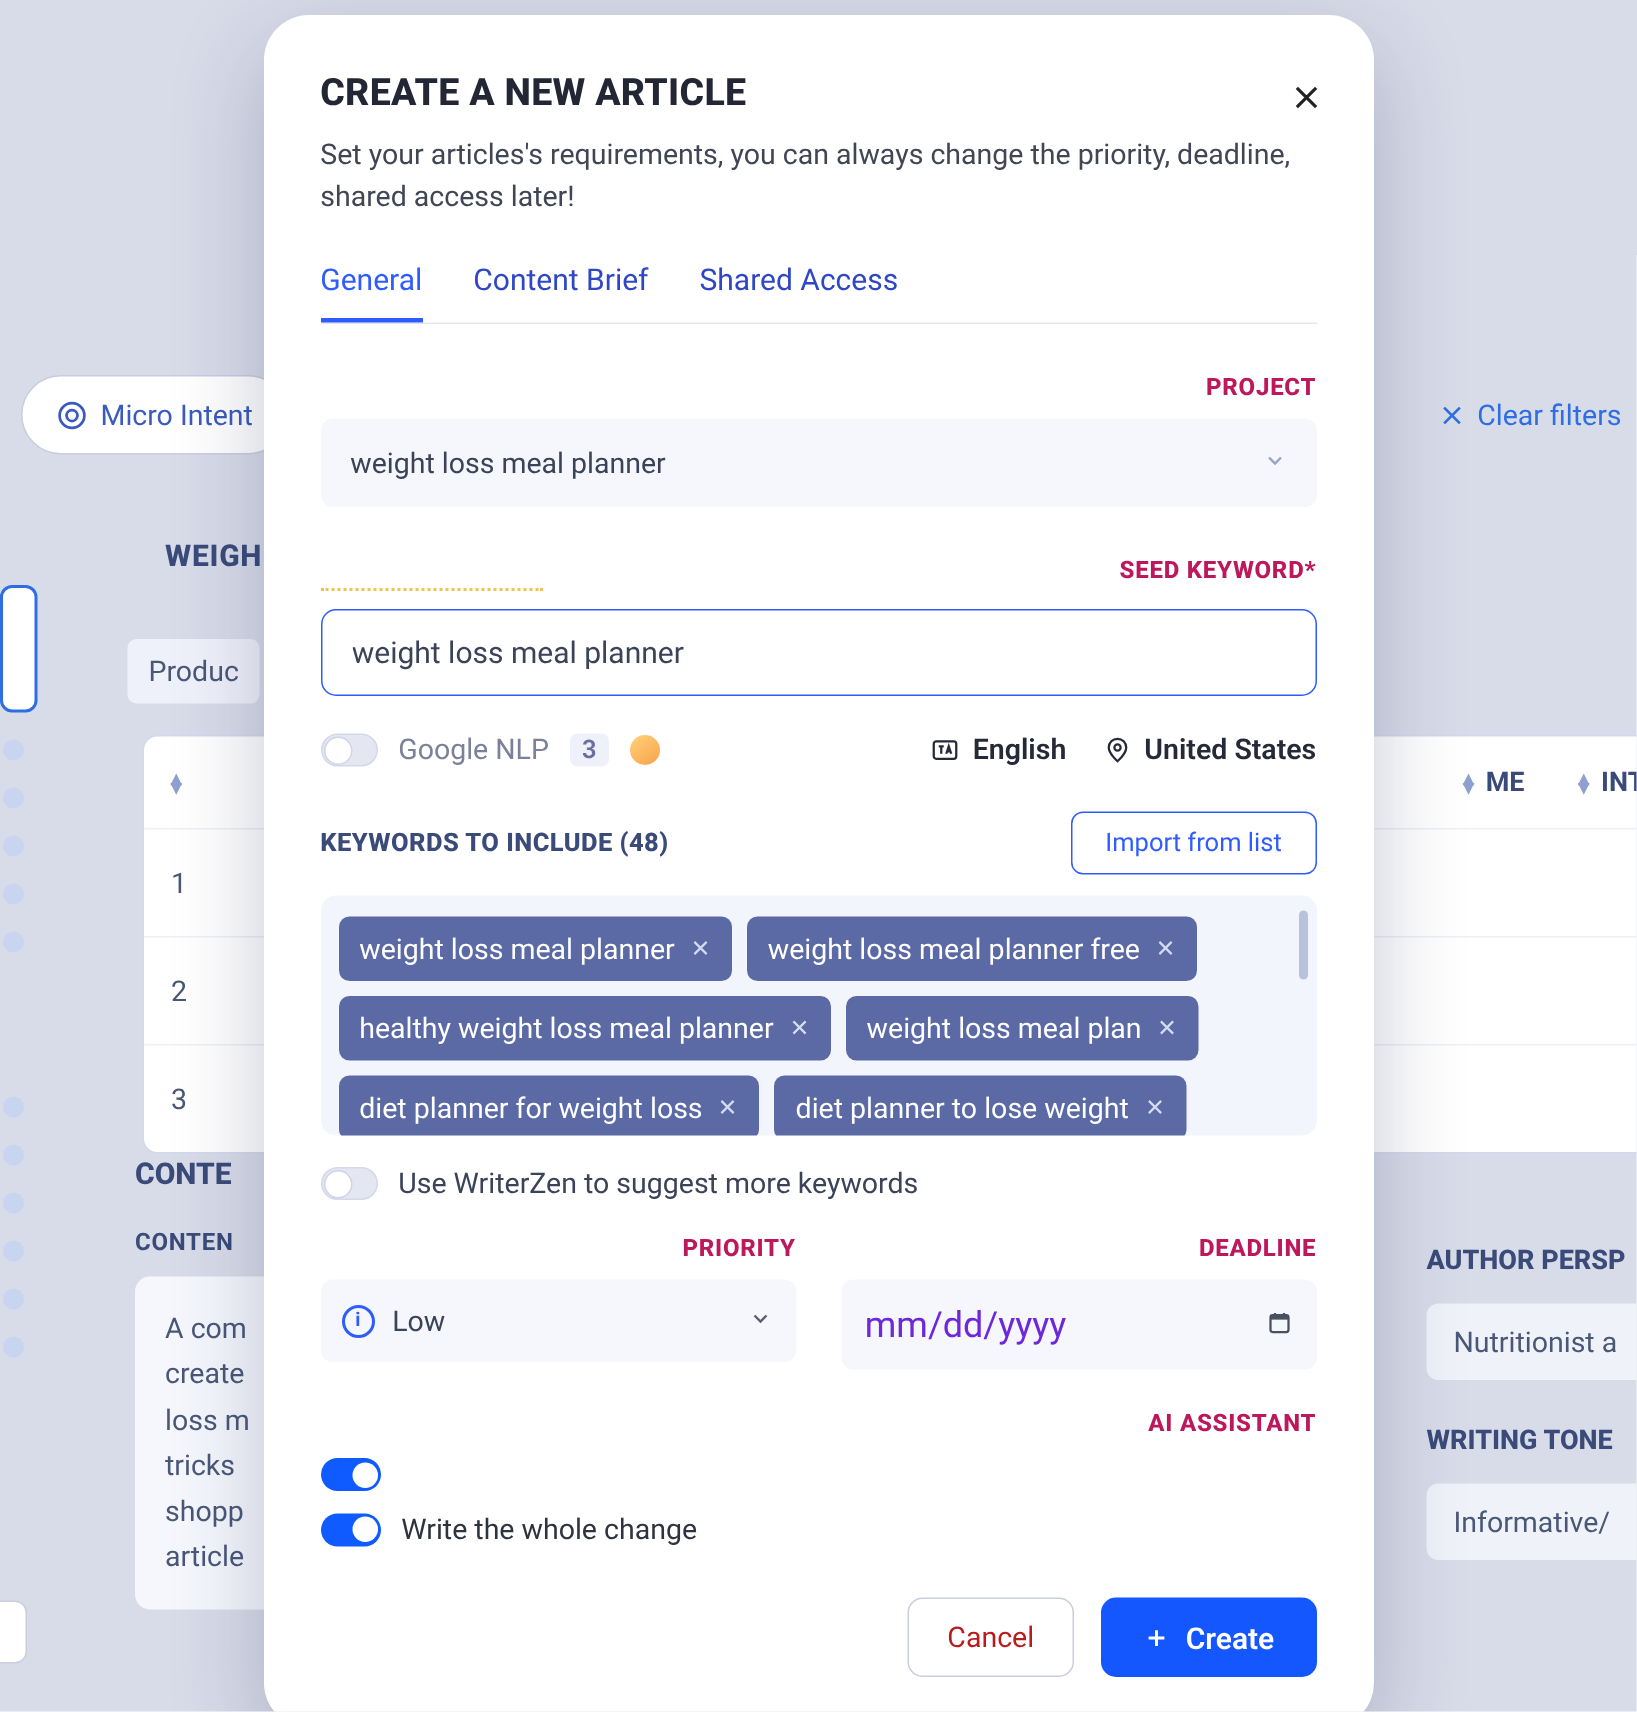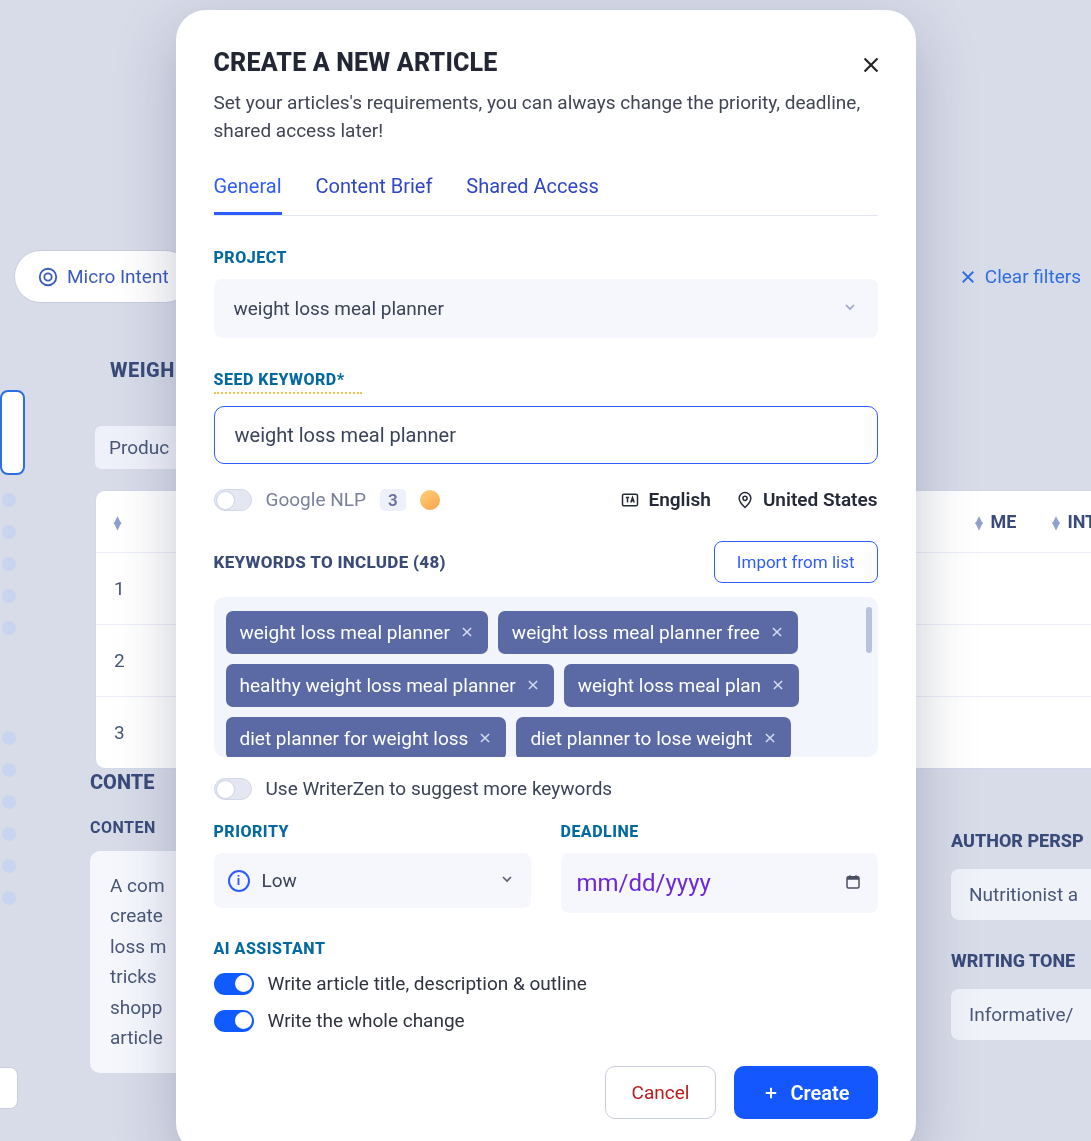--- a/index.html
+++ b/index.html
@@ -38,21 +38,21 @@
 .modal { width:740px; background:#fff; border-radius:30px; margin-top:10px; padding:38px 38px 34px 38px; box-shadow:0 20px 60px rgba(30,40,80,.25); position:relative;}
 .modal-title { font-size:25px; font-weight:800; letter-spacing:.2px; color:#232634; }
 .close-btn { position:absolute; top:44px; right:34px; cursor:pointer; }
 .close-btn svg { width:22px; height:22px; stroke:#222; stroke-width:2.3; }
 .modal-sub { font-size:19px; color:#414554; margin-top:12px; line-height:1.45; }
 
 .tabs { display:flex; gap:34px; margin-top:30px; border-bottom:1px solid #e2e6f2; }
 .tab { font-size:20px; font-weight:400; color:#2f46c5; padding-bottom:14px; cursor:pointer; }
 .tab.active { color:#2f5cff; border-bottom:3px solid #2f5cff; }
 
-.section-label { font-size:16px; font-weight:800; color:#0369a1; letter-spacing:.5px; margin-top:32px; margin-bottom:12px; }
+.section-label { font-size:16px; font-weight:800; color:#be185d; letter-spacing:.5px; margin-top:32px; margin-bottom:12px;text-align:right; }
 .section-label.dotted::after{ content:""; display:block; width:148px; height:0; border-bottom:2px dotted #f0c34d; margin-top:3px;}
 .select-box { background:#f5f7fd; border-radius:8px; padding:18px 20px; color:#3a4358; font-size:19px; display:flex; align-items:center; justify-content:space-between; cursor:pointer;}
 .chevron { color:#9aa4c4; }
 .input-box { width:100%; border:1.5px solid #2f5cff; border-radius:10px; padding:16px 20px; font-size:20px; color:#3a4358; outline:none; background:#fff;}
 
 .nlp-row { display:flex; align-items:center; justify-content:space-between; margin-top:24px;}
 .nlp-left { display:flex; align-items:center; gap:14px; color:#6a738f;}
 .toggle-off { width:38px; height:22px; border-radius:20px; background:#e4e7f2; border:1px solid #d4d8e8; position:relative; cursor:pointer; }
 .toggle-off::after{ content:""; width:17px; height:17px; border-radius:50%; background:#fff; border:1px solid #cfd4e6; position:absolute; left:1px; top:1px;}
 .nlp-label { font-size:19px; color:#7a8199;}
@@ -107,21 +107,21 @@
     </div>
     <div class="bg-clear">
       <svg width="18" height="18" viewBox="0 0 24 24" fill="none" stroke="#2f6ee0" stroke-width="2.4">
           <path d="M5 5l14 14M19 5L5 19"></path>
         </svg>
       <span>Clear filters</span>
     </div>
   </div>
 
   <div style="position:absolute; left:110px; top:358px;" class="bg-page-title">WEIGH</div>
-  <div style="position:absolute; left:95px; top:426px;" class="bg-tab">Produc</div>
+  <div style="position:absolute; left:85px; top:426px;" class="bg-tab">Produc</div>
 
   <div class="bg-left-rail">
     <div class="rail-box"></div>
     <div class="rail-dot"></div>
       <div class="rail-dot"></div>
       <div class="rail-dot"></div>
       <div class="rail-dot"></div>
       <div class="rail-dot"></div>
     <div style="height:60px"></div>
     <div class="rail-dot"></div>
@@ -308,21 +308,20 @@
               </svg>
           </span>
         </div>
       </div>
     </div>
 
     <div class="ai-sec">
       <div class="section-label" style="margin-top:14px">AI ASSISTANT</div>
       <div class="ai-row">
         <div class="toggle-on"></div>
-        <span>Write article title, description &amp; outline</span>
       </div>
       <div class="ai-row">
         <div class="toggle-on"></div>
         <span>Write the whole change</span>
       </div>
     </div>
 
     <div class="footer">
       <button class="btn-cancel">Cancel</button>
       <button class="btn-create">

